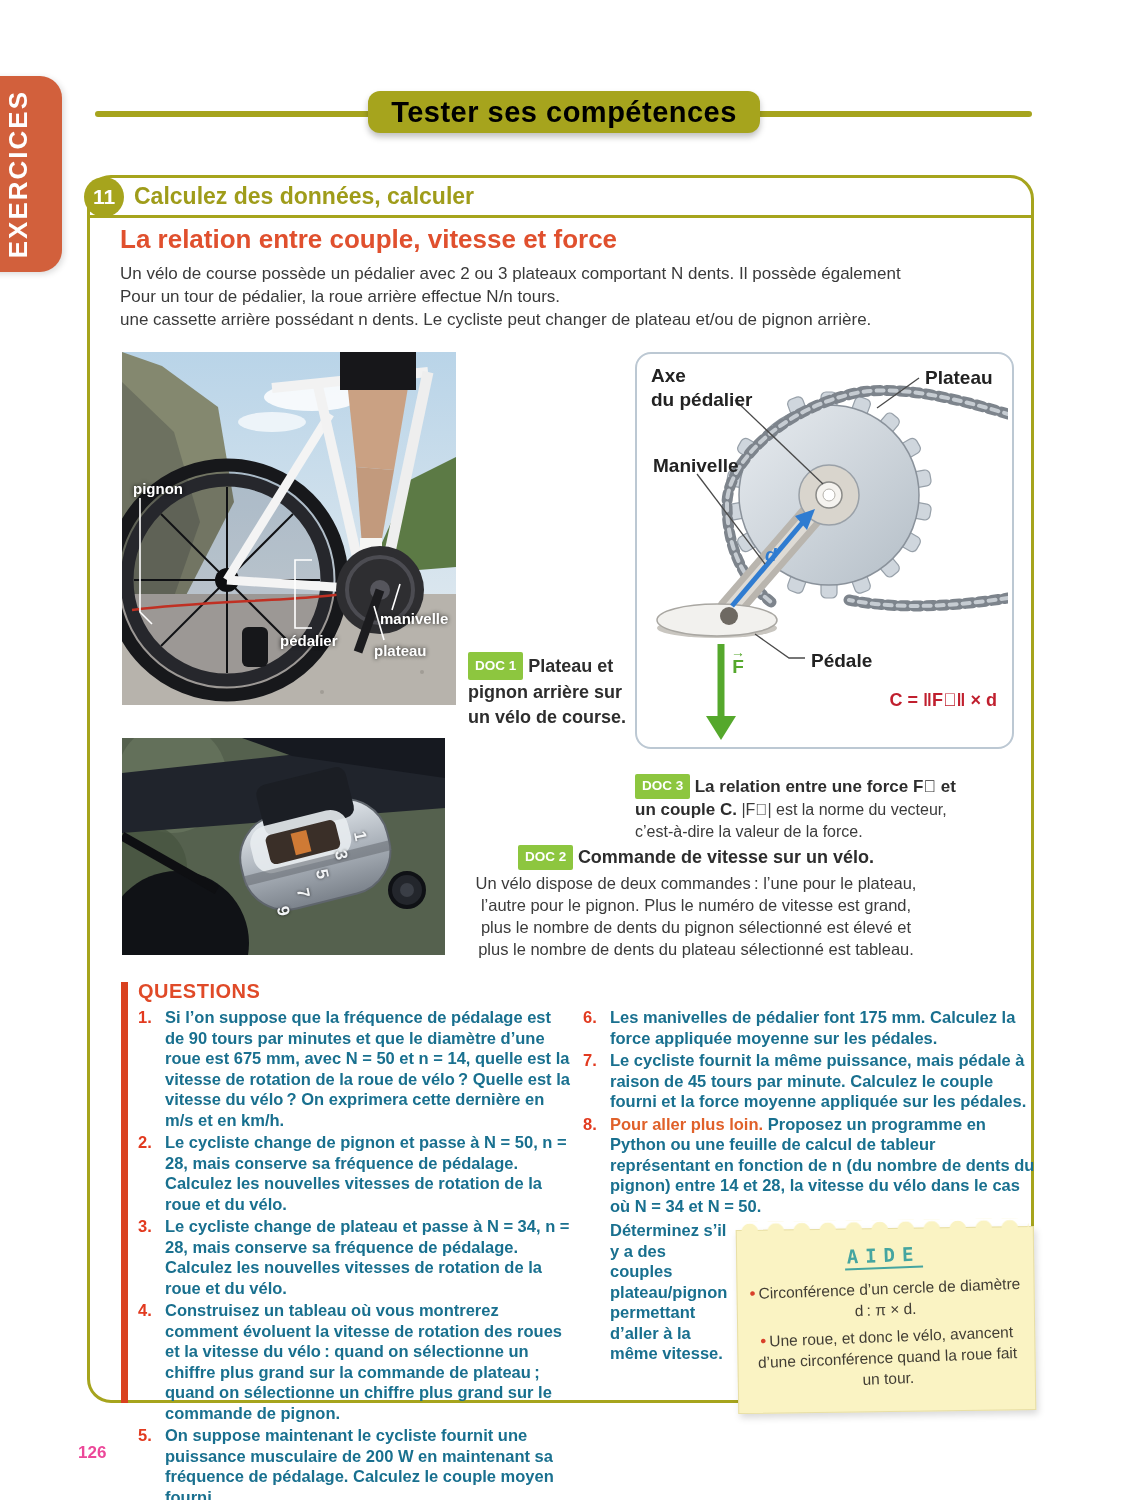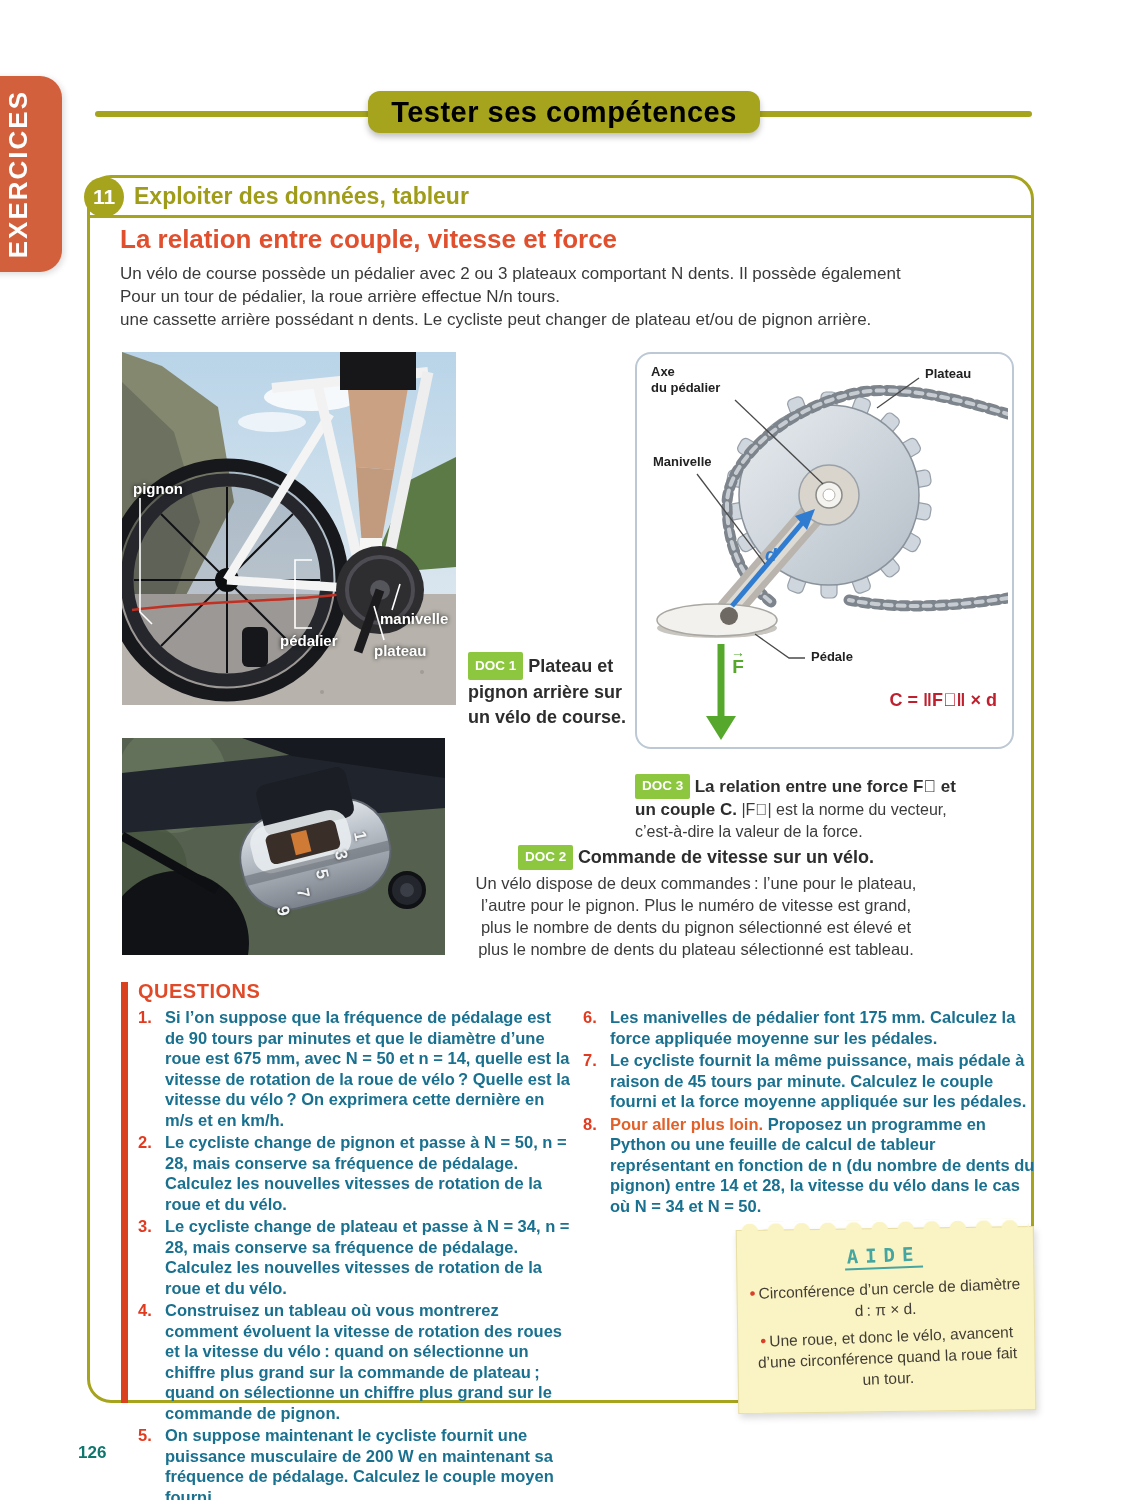--- a/index.html
+++ b/index.html
@@ -24,21 +24,21 @@
   .ex-title{position:absolute;left:120px;top:224px;color:#e0502e;font-weight:bold;font-size:26px;}
   .intro{position:absolute;left:120px;top:262px;width:800px;font-size:17px;line-height:23px;color:#3a3a3a;}
   
   .photo1{position:absolute;left:122px;top:352px;width:334px;height:353px;overflow:hidden;text-align:right;}
   .photo2{position:absolute;left:122px;top:738px;width:323px;height:217px;overflow:hidden;}
   .plabel{position:absolute;color:#fff;font-weight:bold;font-size:15px;text-shadow:0 0 4px rgba(0,0,0,.9);}
   .shift-num{position:absolute;color:#f2f4f6;font-weight:bold;font-size:17px;text-shadow:0 0 3px rgba(0,0,0,.7);}
   
   .diagram{position:absolute;left:635px;top:352px;width:375px;height:393px;background:#fff;
            border:2px solid #bcc8d3;border-radius:16px;}
-  .dlabel{position:absolute;color:#222;font-weight:bold;font-size:13px;white-space:pre-line;line-height:1.25;}
+  .dlabel{position:absolute;color:#222;font-weight:bold;font-size:19px;white-space:pre-line;line-height:1.25;}
   .dlabel-d{position:absolute;color:#2e7bd0;font-weight:bold;font-style:italic;font-size:19px;}
   .vecF{position:absolute;color:#55a82c;font-weight:bold;font-size:19px;text-align:center;line-height:1;}
   .vecF .varrow{display:block;font-size:14px;line-height:9px;}
   .formula{position:absolute;left:228px;top:336px;width:132px;text-align:right;color:#c01f2e;font-weight:bold;font-size:18px;}
   
   .doc-badge{display:inline-block;background:#8dc63f;color:#fff;font-weight:bold;font-size:13.5px;
              padding:1px 7px 2px;border-radius:2px;vertical-align:2px;}
   .doc1{position:absolute;left:468px;top:634px;width:168px;font-size:18px;font-weight:bold;color:#2d2d2d;line-height:25px;}
   .doc3{position:absolute;left:635px;top:758px;width:340px;font-size:16px;color:#3b3b3b;line-height:22px;}
   .doc3 strong{font-size:17px;color:#2d2d2d;}
@@ -61,39 +61,39 @@
   .aide-note::before{content:"";position:absolute;top:-9px;left:4px;right:4px;height:10px;
              background:radial-gradient(circle at 9px 10px,#faf3c3 8px,transparent 8.6px);
              background-size:26px 10px;background-repeat:repeat-x;}
   .aide-inner{transform:rotate(-1.4deg);font-weight:normal;color:#413d34;}
   .aide-title-wrap{text-align:center;margin-bottom:9px;}
   .aide-title{display:inline-block;color:#45a5a0;font-family:"DejaVu Sans Mono",monospace;font-weight:bold;
               font-size:19px;letter-spacing:7px;border-bottom:2px solid #45a5a0;padding:0 2px 1px;}
   .aide-item{text-align:center;font-size:15.5px;line-height:21px;margin-bottom:6px;}
   .aide-bullet{color:#d8402a;font-size:17px;margin-right:3px;}
   
-  .page-num{position:absolute;left:78px;top:1443px;color:#0f766e;font-weight:bold;font-size:17px;text-align:center;}
+  .page-num{position:absolute;left:78px;top:1443px;color:#ec4899;font-weight:bold;font-size:17px;text-align:center;}
 </style>
 </head>
 <body>
 
 <div class="page">
 
   <div class="sidebar-tab">
     <span>EXERCICES</span>
   </div>
 
   <div class="banner-line"></div>
   <div class="banner-pill">
     <span>Tester ses compétences</span>
   </div>
 
   <div class="main-box">
     <div class="box-header">
-      <span class="skill-label">Exploiter des données, tableur</span>
+      <span class="skill-label">Calculez des données, calculer</span>
     </div>
   </div>
   <div class="num-badge">
     <span>11</span>
   </div>
 
   <div class="ex-title">La relation entre couple, vitesse et force</div>
 
   <div class="intro">
     <div>Un vélo de course possède un pédalier avec 2 ou 3 plateaux comportant N dents. Il possède également</div>
@@ -302,19 +302,20 @@
     <div class="q">
       <span class="qnum">8.</span><span class="qlead">Pour aller plus loin.</span> <span>Proposez un programme en Python ou une feuille de calcul de tableur représentant en fonction de n (du nombre de dents du pignon) entre 14 et 28, la vitesse du vélo dans le cas où N = 34 et N = 50.</span>
       <div class="q8-cont">
         <div class="aide-note">
           <div class="aide-inner">
             <div class="aide-title-wrap"><span class="aide-title">AIDE</span></div>
             <div class="aide-item"><span class="aide-bullet">•</span><span>Circonférence d’un cercle de diamètre d : π × d.</span></div>
             <div class="aide-item"><span class="aide-bullet">•</span><span>Une roue, et donc le vélo, avancent d’une circonférence quand la roue fait un tour.</span></div>
           </div>
         </div>
+        <span>Déterminez s’il y a des couples plateau/pignon permettant d’aller à la même vitesse.</span>
       </div>
     </div>
   </div>
 
   <div class="page-num">126</div>
 
 </div>
 
 </body></html>

